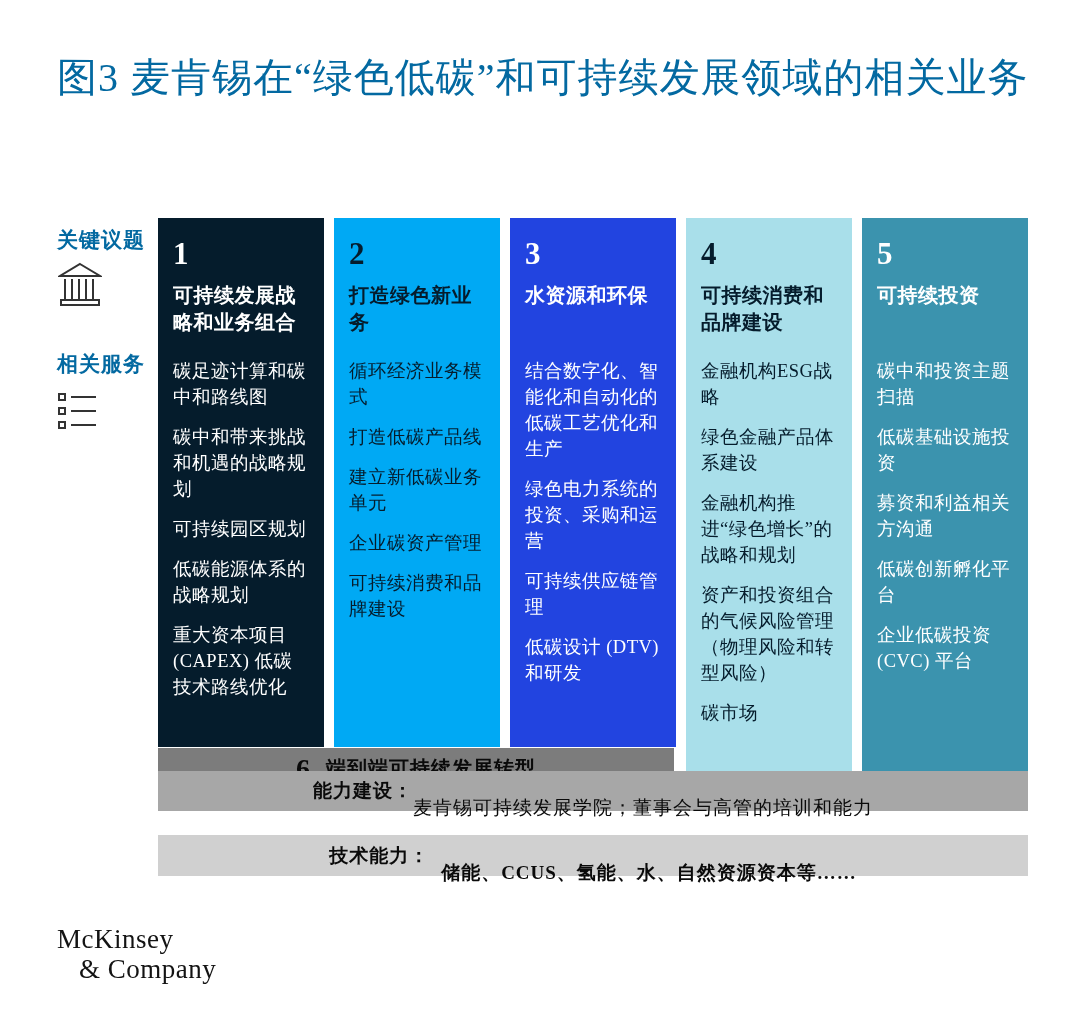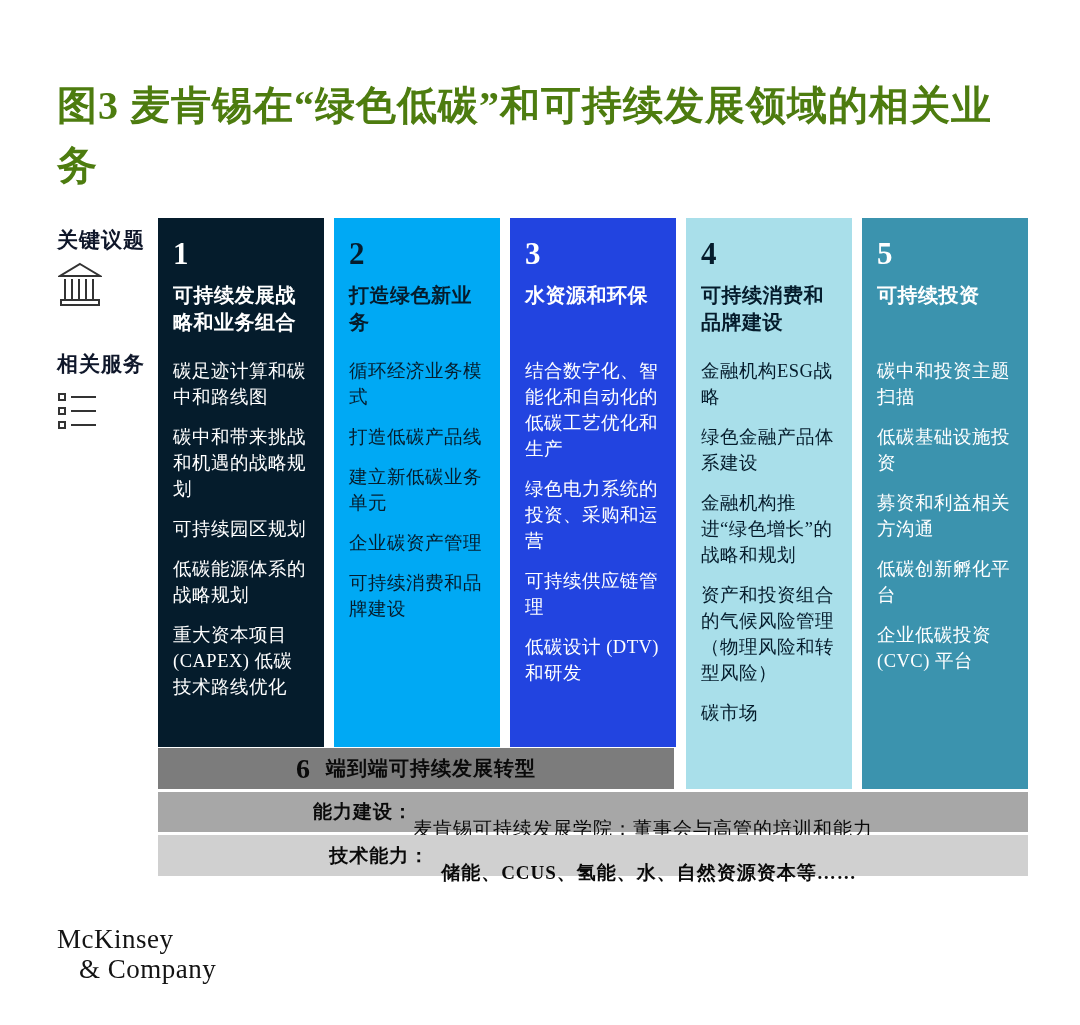--- a/index.html
+++ b/index.html
@@ -4,26 +4,25 @@
 <style>
   * { margin:0; padding:0; box-sizing:border-box; }
   html,body { background:#ffffff; }
   .page {
     position:relative; width:1080px; height:1025px; background:#ffffff;
     font-family:"Liberation Serif","DejaVu Serif",serif; color:#000;
     overflow:hidden;
   }
   .title {
     position:absolute; left:57px; top:48px; width:975px;
-    font-size:40px; font-weight:bold; line-height:60px; color:#4d7c0f;
+    font-size:40px; font-weight:normal; line-height:60px; color:#0369a1;
     letter-spacing:1px;
-    margin-top:28px;
   }
   .row-label {
-    position:absolute; left:57px; font-size:21px; font-weight:bold; color:#0f172a;
+    position:absolute; left:57px; font-size:21px; font-weight:bold; color:#0369a1;
     letter-spacing:1px;
   }
   .row-label.topics { top:226px; }
   .row-label.services { top:350px; }
   .icon-wrap { position:absolute; left:58px; }
   .icon-bank { top:262px; }
   .icon-list { top:392px; }
   .col {
     position:absolute; top:218px; width:166px; padding:18px 15px;
   }
@@ -43,21 +42,21 @@
     font-size:18.5px; line-height:26px; margin-bottom:14px;
     letter-spacing:0.5px;
   }
   .light-text, .light-text .num, .light-text .col-title { color:#ffffff; }
   .dark-text,  .dark-text  .num, .dark-text  .col-title { color:#051c2c; }
   .bar {
     position:absolute; left:158px; display:flex; align-items:center;
     justify-content:center; color:#0a0a0a;
   }
   .bar.e2e { top:748px; width:516px; height:41px; }
-  .bar.cap { top:792px; width:870px; height:40px; }
+  .bar.cap { top:771px; width:870px; height:40px; }
   .bar.tech{ top:835px; width:870px; height:41px; }
   .bar .bar-num { font-size:28px; font-weight:bold; margin-right:16px; }
   .bar .bar-label { font-size:20px; font-weight:bold; letter-spacing:1px; }
   .bar .bar-lead { font-size:19px; font-weight:bold; letter-spacing:1px; }
   .bar .bar-text { font-size:19px; letter-spacing:1px;margin-top:34px; }
   .bar.tech .bar-text { font-weight:bold; }
   .logo {
     position:absolute; left:57px; top:924px; font-size:27px; line-height:30px;
     color:#131313; letter-spacing:0.5px;
   }

